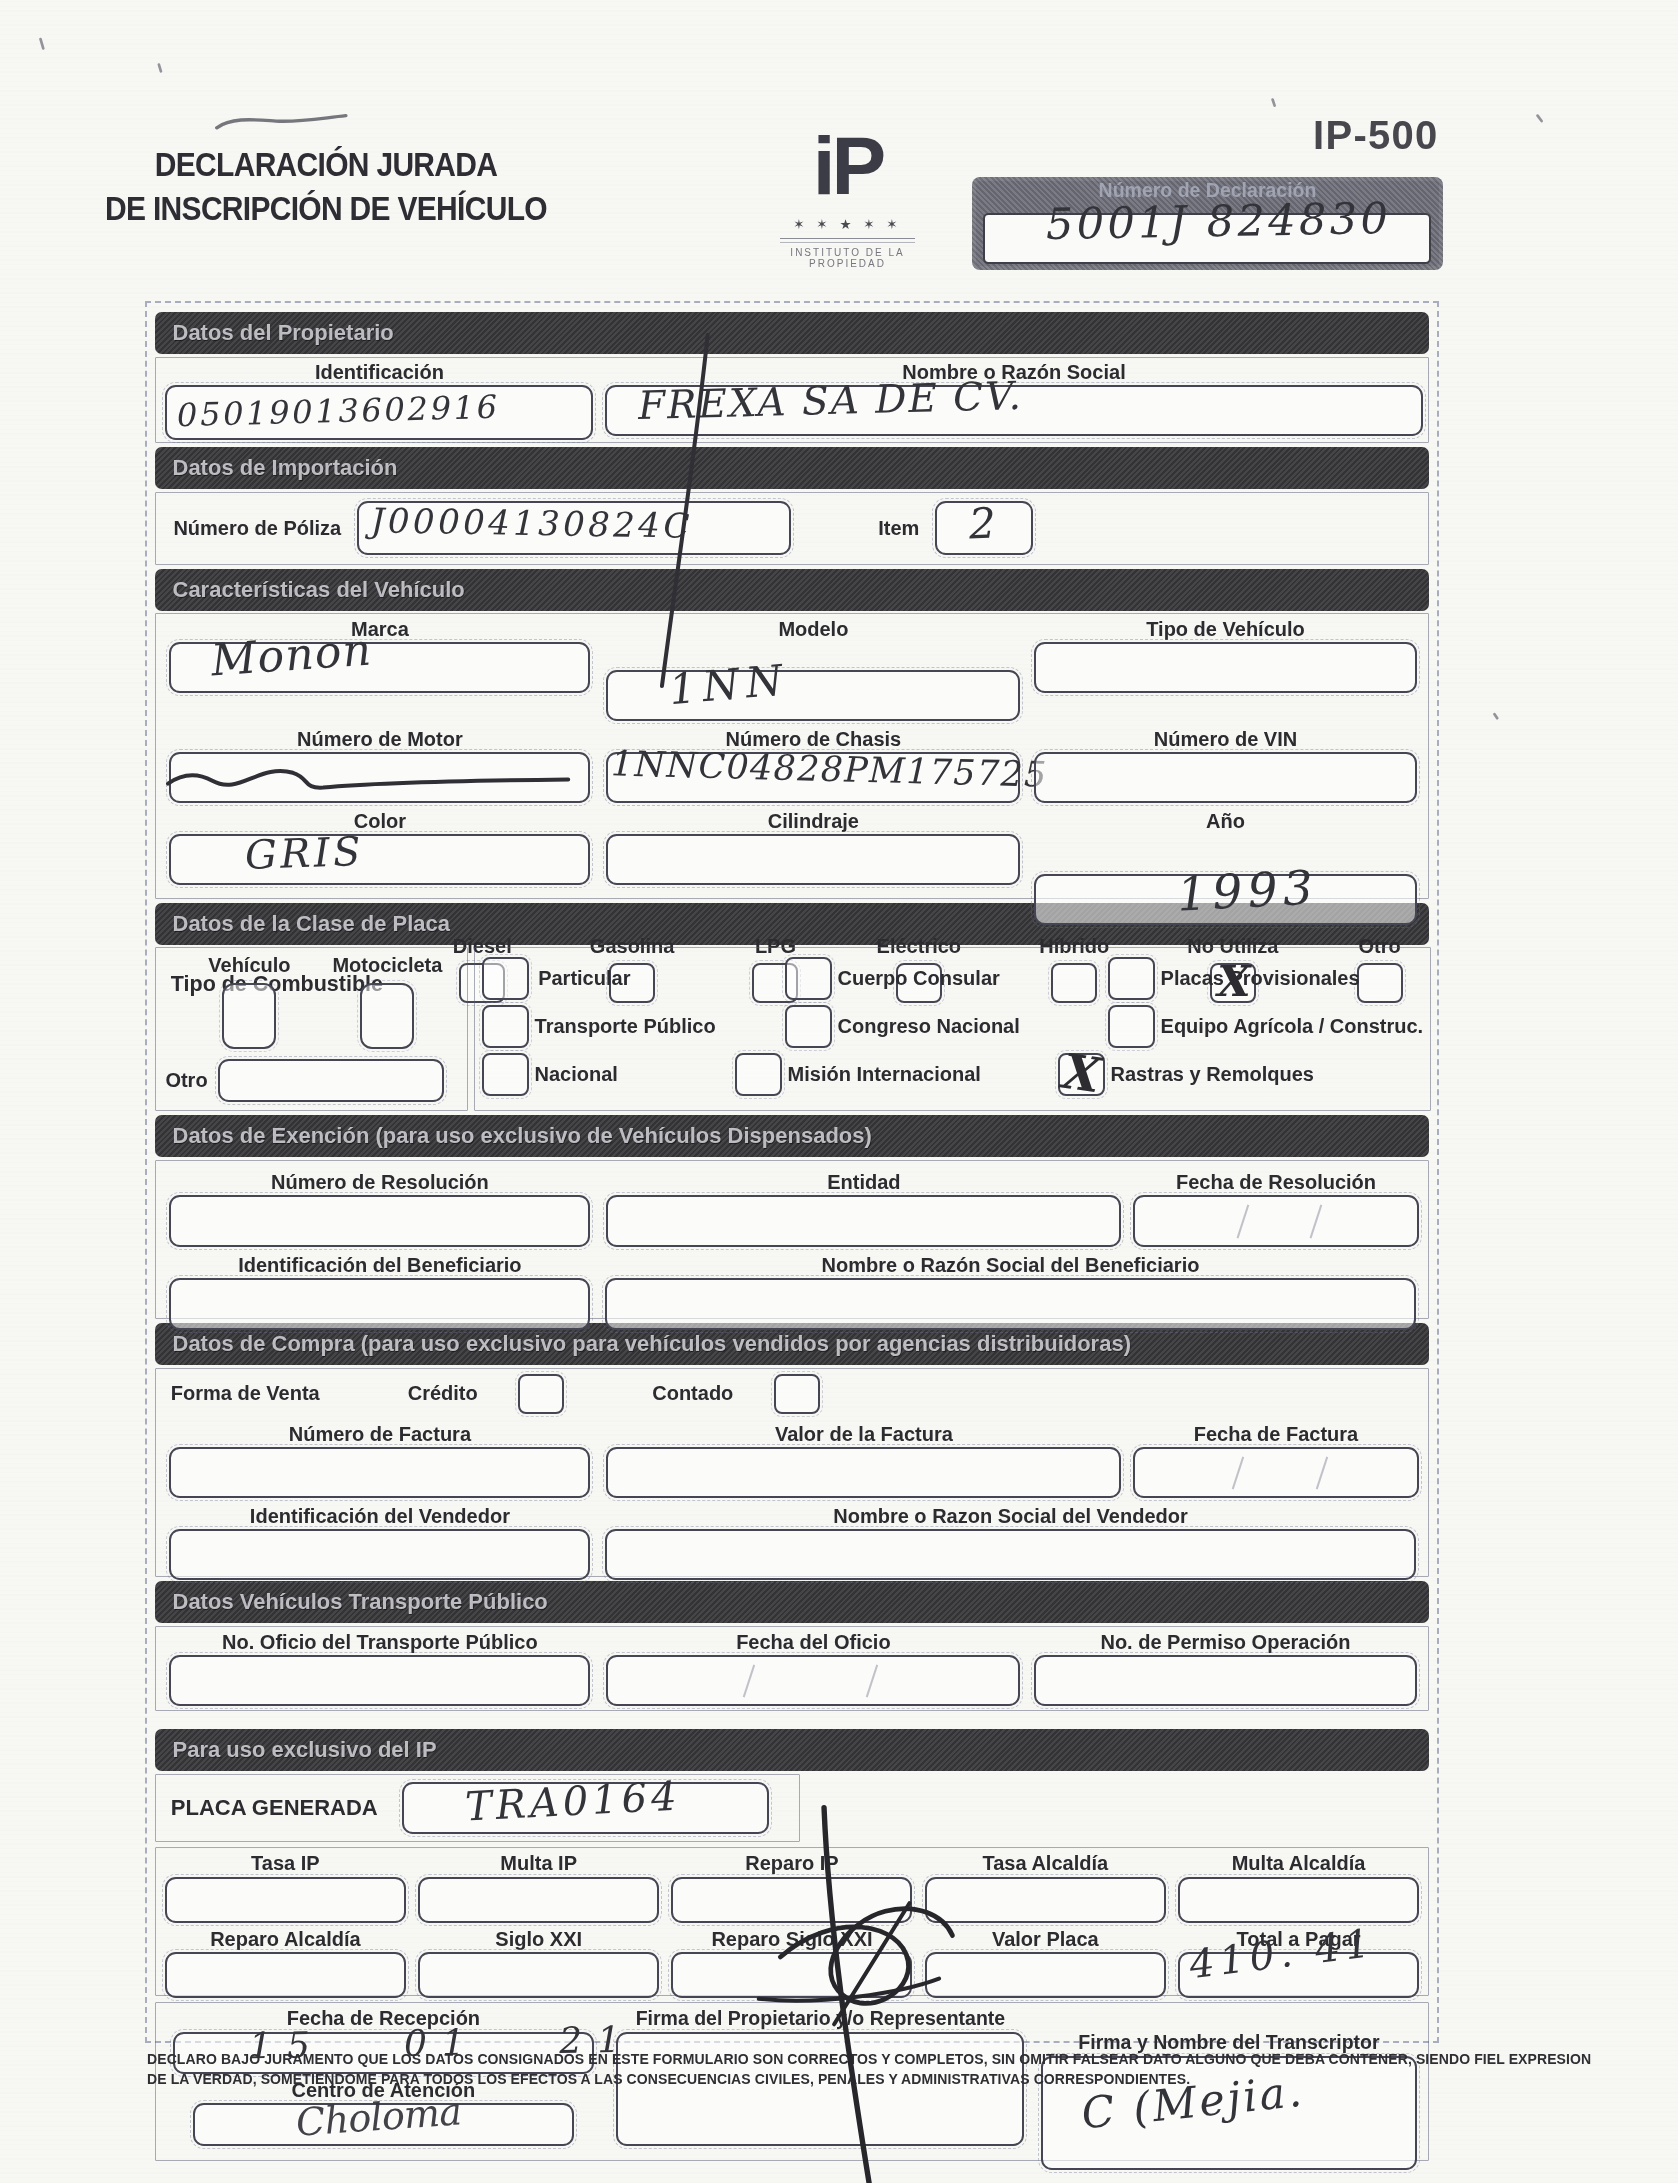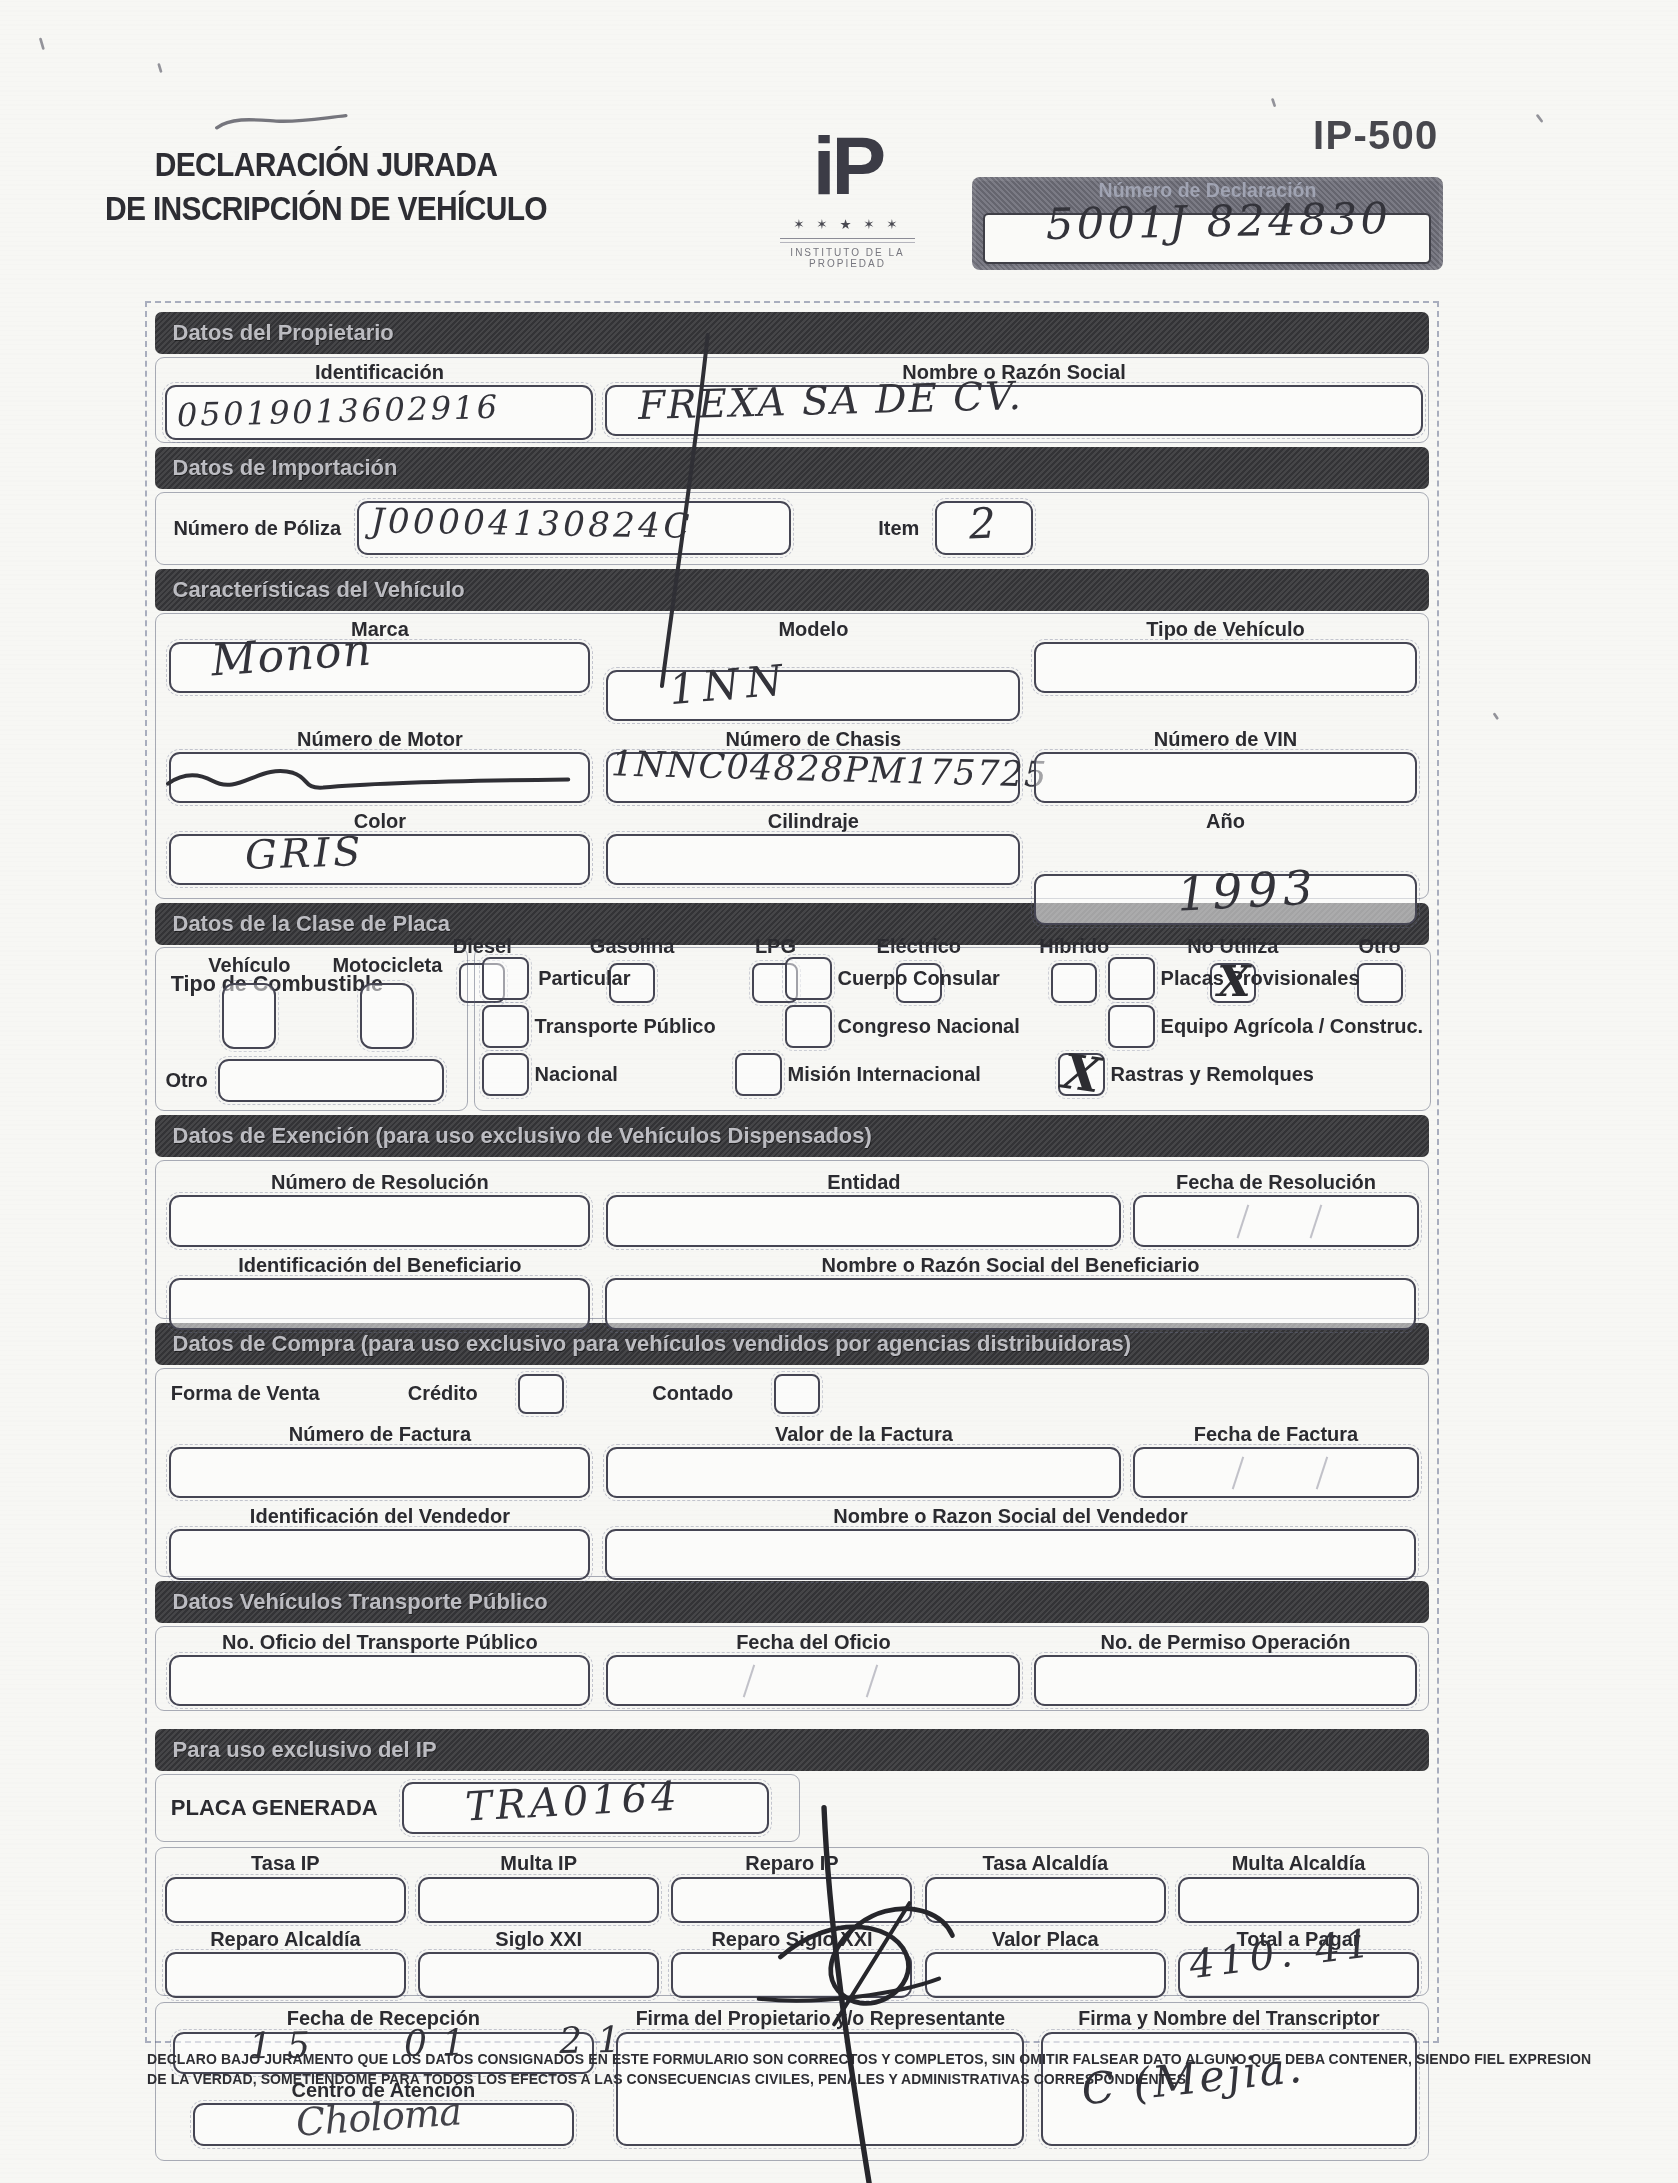--- a/index.html
+++ b/index.html
@@ -24,21 +24,21 @@
            font-weight:600;color:#a9adbd;opacity:.85;}
   .declbox .dfield{position:absolute;left:10.8px;top:36px;width:444px;height:47px;background:#fafaf8;
            border:2px solid #3f3f47;border-radius:5.4px;}
   
   .sheet{position:absolute;left:145px;top:301px;width:1294px;height:1742px;box-sizing:border-box;
          border:2px dashed rgba(128,136,162,.65);padding:6.7px 8px;}
   .bar{height:42px;line-height:42px;border-radius:6.7px;background-color:#3a3a3d;
        background-image:repeating-linear-gradient(135deg,rgba(255,255,255,.06) 0 2px,rgba(0,0,0,.12) 2px 4px);
        color:rgba(222,222,228,.82);font-size:22px;font-weight:600;padding:0 17.5px;
        text-shadow:0.7px 0.7px 0.7px rgba(0,0,0,.5);margin:2.7px 0;}
-  .panel{border:1.3px solid rgba(88,93,115,.5);border-radius:9px;margin:1.3px 0 4px;padding:2.7px 5.4px;position:relative;}
+  .panel{border:1.3px solid rgba(88,93,115,.5);border-radius:1px;margin:1.3px 0 4px;padding:2.7px 5.4px;position:relative;}
   .flabel{font-size:20px;font-weight:600;color:#2b2b30;text-align:center;white-space:nowrap;}
   .fbox{border:2px solid #45455333;border-radius:10.8px;position:relative;
         border-color:#454553;background:rgba(255,255,255,.55);
         outline:0.7px dashed rgba(110,115,145,.38);outline-offset:2.7px;}
   .cb{border:2px solid #454553;background:rgba(255,255,255,.5);position:relative;
       outline:0.7px dashed rgba(110,115,145,.3);outline-offset:2px;}
   .cbS{width:42px;height:36px;border-radius:8px;}
   .cbT{width:43px;height:39px;border-radius:8px;}
   .cbL{width:50px;height:62px;border-radius:12px;}
   .hw{font-family:"DejaVu Serif",serif;font-style:italic;color:#33333a;position:absolute;
@@ -427,21 +427,21 @@
             </div>
           <div class="flabel" style="margin-top:5.4px;">Centro de Atención</div>
           <div class="fbox" style="width:377px;height:39px;margin-top:1.3px;">
             <span class="hw" style="left:101px;top:-10.8px;font-size:38px;transform:rotate(-4deg);letter-spacing:-0.7px;opacity:.92;">Choloma</span>
             </div>
         </div>
         <div class="col" style="width:430px;">
           <div class="flabel" style="font-size:19.5px;">Firma del Propietario y/o Representante</div>
           <div class="fbox" style="width:404px;height:110px;margin-top:1.3px;"></div>
         </div>
-        <div class="col" style="flex:1;">
+        <div class="col" style="flex:1;margin-top:24px;">
           <div class="flabel" style="font-size:19.5px;">Firma y Nombre del Transcriptor</div>
           <div class="fbox" style="width:96%;height:110px;margin-top:1.3px;">
             <span class="hw" style="left:38px;top:19px;font-size:43px;transform:rotate(-6deg);letter-spacing:2.7px;">C (Mejia.</span>
             </div>
         </div>
       </div>
     </div>
   </div>
 
   <div class="footer">DECLARO BAJO JURAMENTO QUE LOS DATOS CONSIGNADOS EN ESTE FORMULARIO SON CORRECTOS Y COMPLETOS, SIN OMITIR FALSEAR DATO ALGUNO QUE DEBA CONTENER, SIENDO FIEL EXPRESION DE LA VERDAD, SOMETIENDOME PARA TODOS LOS EFECTOS A LAS CONSECUENCIAS CIVILES, PENALES Y ADMINISTRATIVAS CORRESPONDIENTES.</div>

